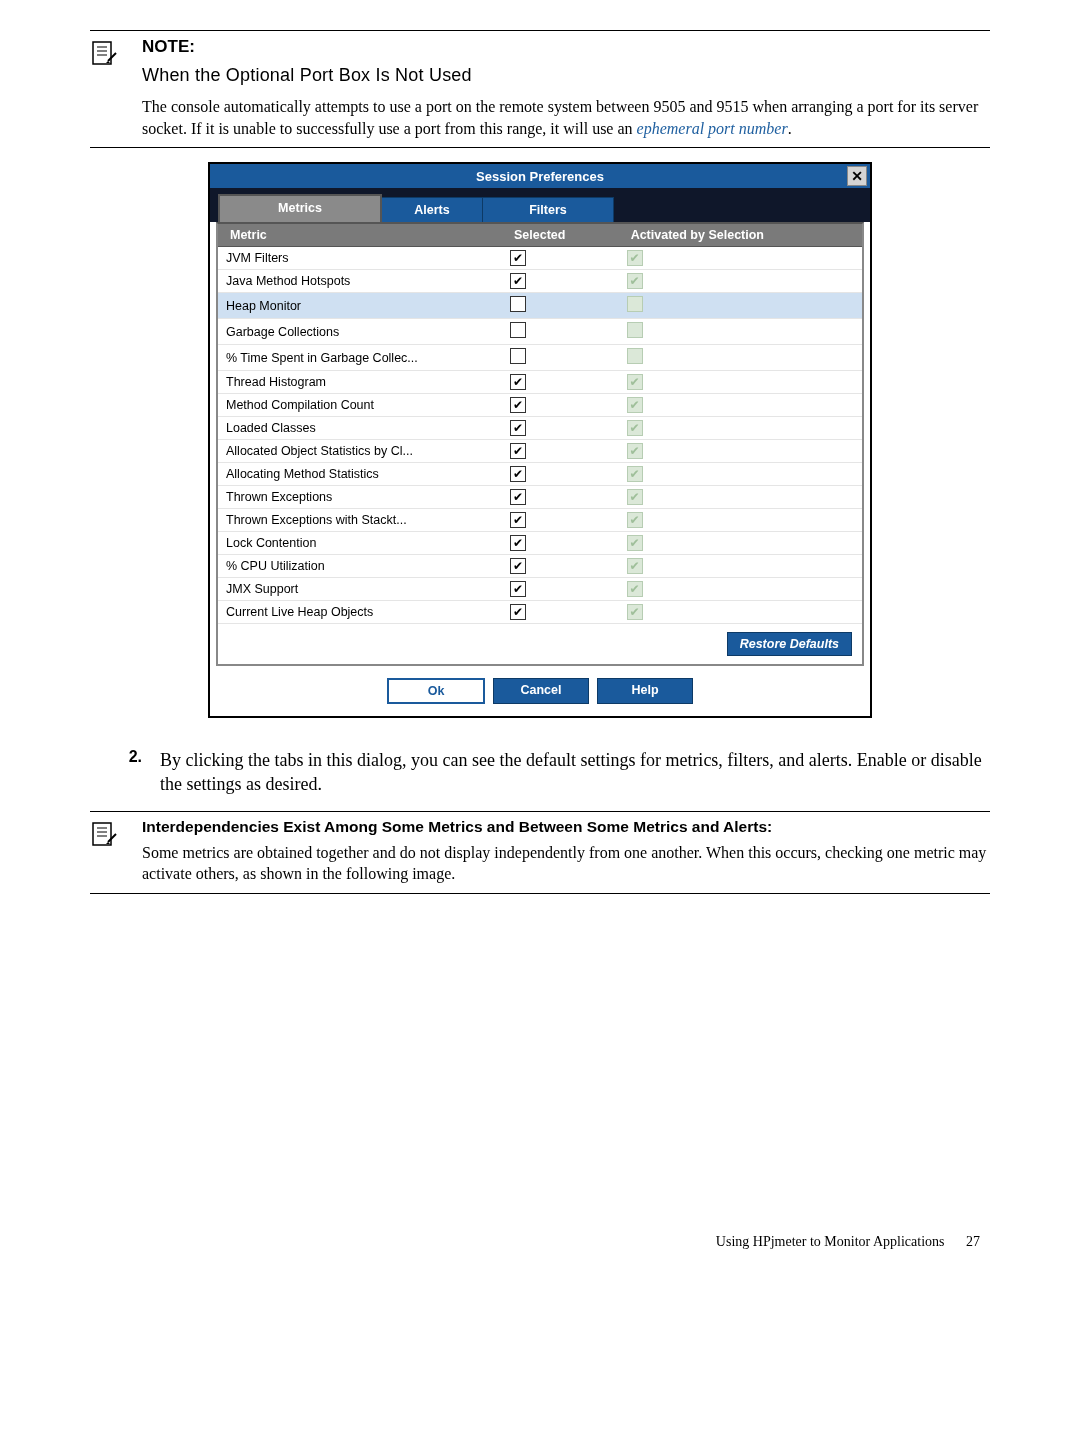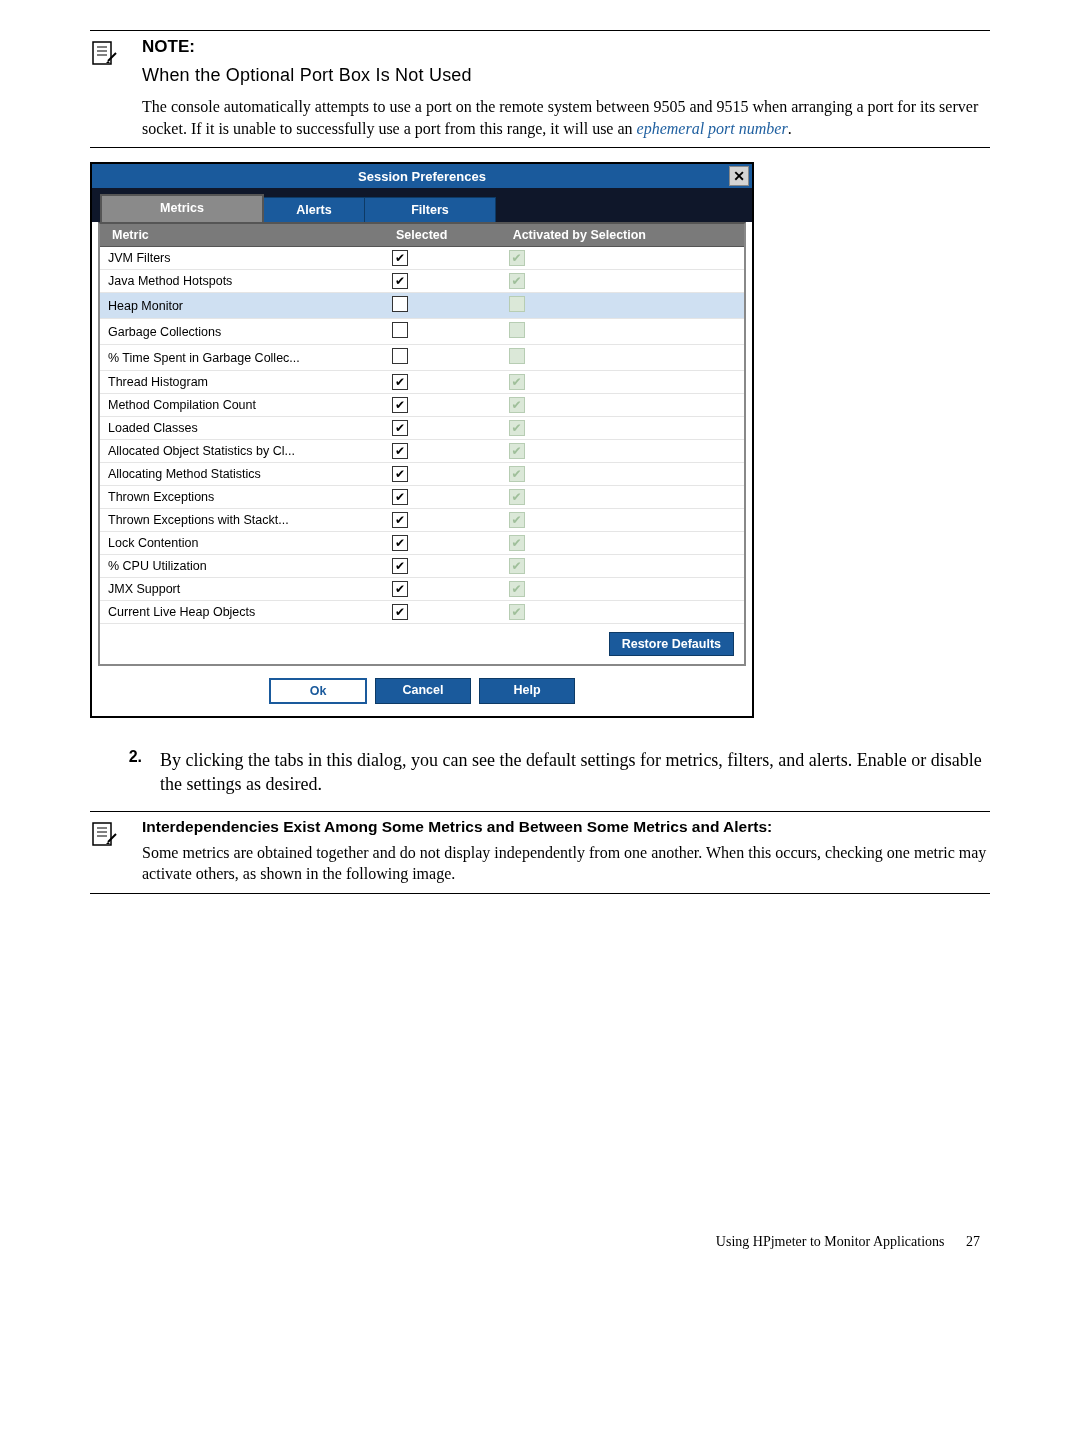--- a/index.html
+++ b/index.html
@@ -48,20 +48,21 @@
   .note-text {
     font-size: 16px;
     line-height: 1.35;
   }
   .ephemeral {
     color: #2060a0;
     font-style: italic;
   }
   .dialog-wrap {
     display: flex;
+    justify-content: center;
     margin: 10px 0 30px 0;
   }
   .dialog {
     width: 660px;
     border: 2px solid #000;
     font-family: Tahoma, Arial, sans-serif;
     font-size: 13px;
     background: #fff;
   }
   .titlebar {
@@ -162,20 +163,21 @@
   }
   .cbox.linked {
     background: #dbe8d8;
     border: 1px solid #b7cdb3;
     color: #9fbf9a;
   }
   .restore-row {
     display: flex;
     justify-content: flex-end;
     padding: 8px 10px;
+    font-style: italic;
   }
   .dlg-btn {
     background: #1a5a9c;
     color: #fff;
     border: 1px solid #0d3a66;
     padding: 4px 12px;
     font-weight: bold;
     font-size: 12.5px;
     min-width: 70px;
     text-align: center;

